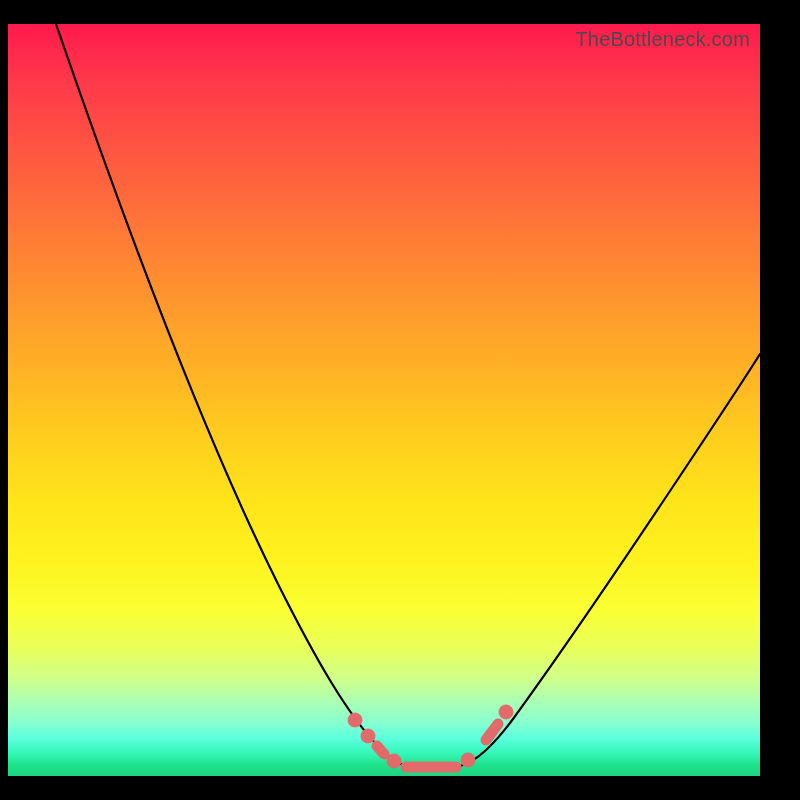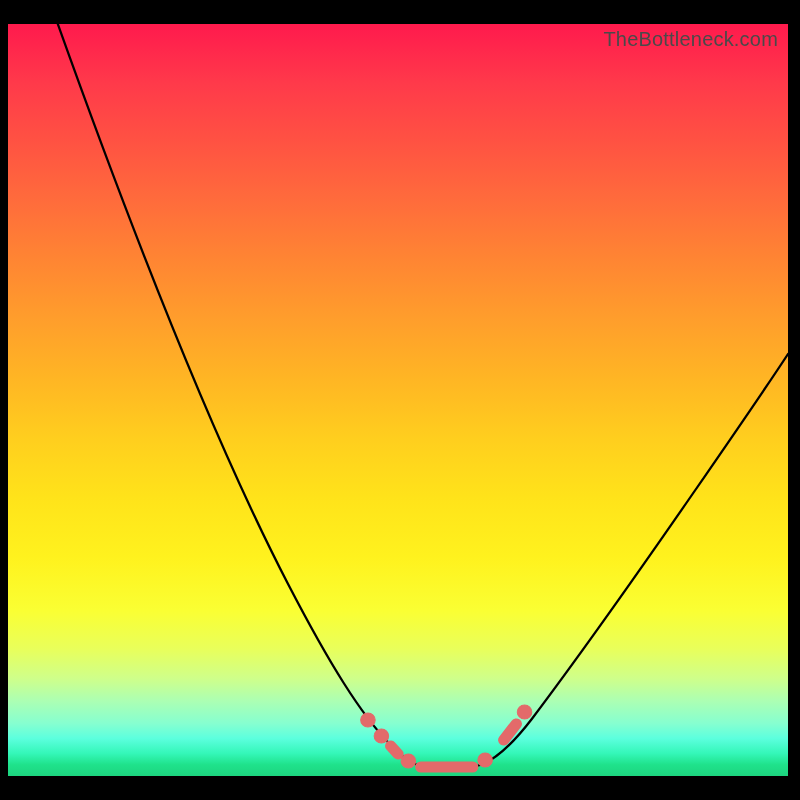--- a/index.html
+++ b/index.html
@@ -37,21 +37,20 @@
       #faff33 78%,
       #e9ff5a 83%,
       #cfff8a 87%,
       #acffb3 90%,
       #86ffd0 93%,
       #5cffde 95%,
       #34f7b8 97%,
       #1fe28b 98.5%,
       #1dd47f 100%
     );
-    padding-left: 28px;
   }
   .watermark {
     position: absolute;
     top: 4px;
     right: 10px;
     color: #4a4a4a;
     font-size: 20px;
     font-weight: 500;
     letter-spacing: 0.2px;
     user-select: none;

